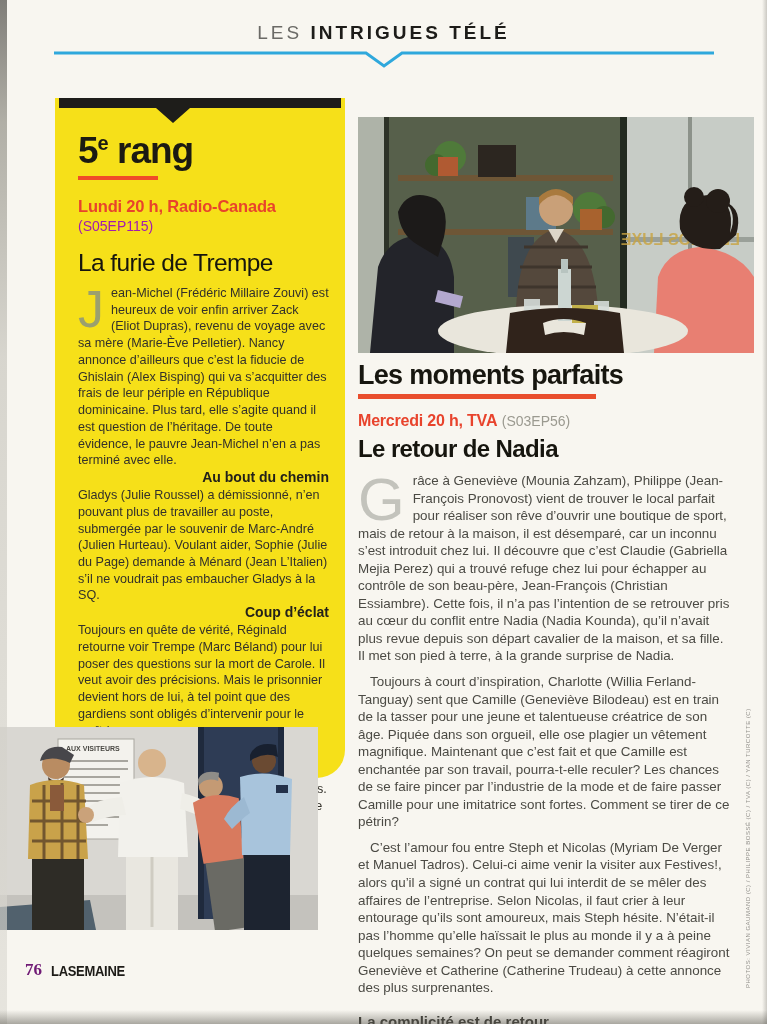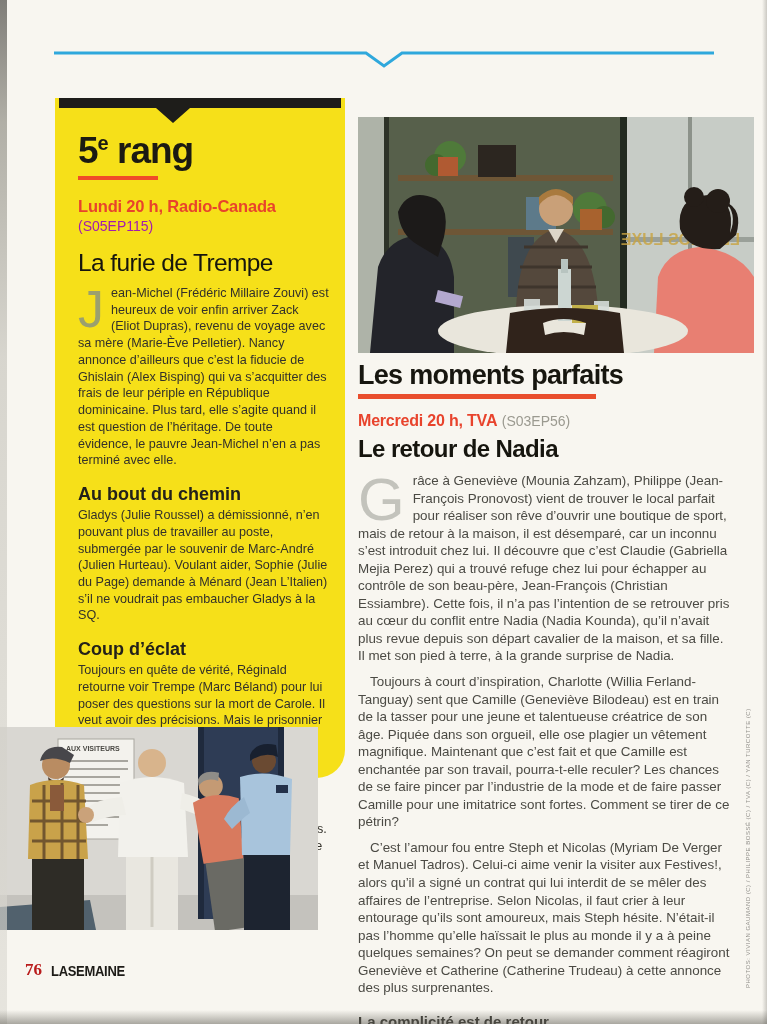--- a/index.html
+++ b/index.html
@@ -38,21 +38,21 @@
   }
   .black-tab{position:absolute;left:0;top:0;width:290px;height:26px;}
   .rank{font-size:37px;font-weight:700;color:#1c1a12;line-height:1;letter-spacing:-1px;}
   .rank sup{font-size:20px;vertical-align:super;}
   .rank-rule{width:80px;height:4px;background:#f04c28;margin-top:7px;}
   .sched-left{margin-top:17px;font-size:16.5px;font-weight:700;color:#e8432c;letter-spacing:-0.2px;}
   .ep-left{font-size:14px;color:#a21caf;margin-top:2px;}
   .ytitle{margin-top:15px;font-size:24.5px;font-weight:400;color:#16150e;letter-spacing:-0.6px;}
   .ybody{font-size:12.6px;line-height:1.33;color:#33312a;margin:8px 0 0 0;}
   .dropcap-left{float:left;font-size:52px;line-height:42px;padding:3px 7px 0 0;color:#9ba06e;}
-  .yhead{margin-top:15px;font-size:18px;font-weight:700;color:#23211a;}
+  .yhead{font-size:14px;font-weight:700;color:#23211a;text-align:right;}
   .ybody.tight{margin-top:2px;}
   .indent{text-indent:12px;}
   .byline{font-size:9.8px;letter-spacing:1.3px;color:#74724f;}
 
   
   .photo{position:absolute;overflow:hidden;}
   .photo-prison{left:0;top:727px;width:318px;height:203px;z-index:3;}
   .photo-cafe{left:358px;top:117px;width:396px;height:236px;}
 
   
@@ -63,31 +63,35 @@
   .sched-right{font-weight:700;color:#e8432c;letter-spacing:-0.2px;}
   .ep-right{color:#9b9a90;font-size:14px;}
   .rsub{margin-top:5px;font-size:24px;font-weight:700;color:#16150e;letter-spacing:-0.6px;}
   .rbody{font-size:13.4px;line-height:1.31;color:#4b4a44;margin:9px 0 0 0;}
   .rbody.follow{margin-top:8px;}
   .dropcap-right{float:left;font-size:60px;line-height:48px;padding:4px 8px 0 0;color:#c3c3bc;}
   .rhead{margin-top:16px;font-size:15px;font-weight:700;color:#3b3a34;}
 
   
   .footer{position:absolute;left:25px;top:960px;z-index:4;display:flex;align-items:baseline;gap:9px;}
-  .folio{font-family:"Liberation Serif", serif;font-size:17px;font-weight:700;color:#b91c1c;}
+  .folio{font-family:"Liberation Serif", serif;font-size:17px;font-weight:700;color:#701a75;}
   .maglogo{font-size:13px;font-weight:700;color:#1d1b17;letter-spacing:-0.3px;transform:scaleY(1.15);}
   .vcredit{position:absolute;right:16px;top:778px;height:210px;z-index:4;
     writing-mode:vertical-rl;transform:rotate(180deg);
     font-size:6px;letter-spacing:.5px;color:#93918c;white-space:nowrap;}
 </style>
 </head>
 <body>
 
 <div class="page">
 
+  <div class="kicker">
+    <span class="light">LES</span>
+    <span class="bold">INTRIGUES TÉLÉ</span>
+  </div>
   <svg class="blue-rule" width="662" height="20" viewBox="0 0 662 20">
     <polyline points="1,3 313,3 331,16 349,3 661,3" fill="none" stroke="#2fa8dc" stroke-width="3" stroke-linejoin="miter"></polyline>
   </svg>
 
   <div class="yellow-box">
     <svg class="black-tab" width="290" height="26" viewBox="0 0 290 26" preserveAspectRatio="none">
       <path d="M4,0 H286 V10 H135 L118,25 L101,10 H4 Z" fill="#1e1d1a"></path>
     </svg>
 
     <div class="rank"><span>5</span><sup>e</sup><span> rang</span></div>

